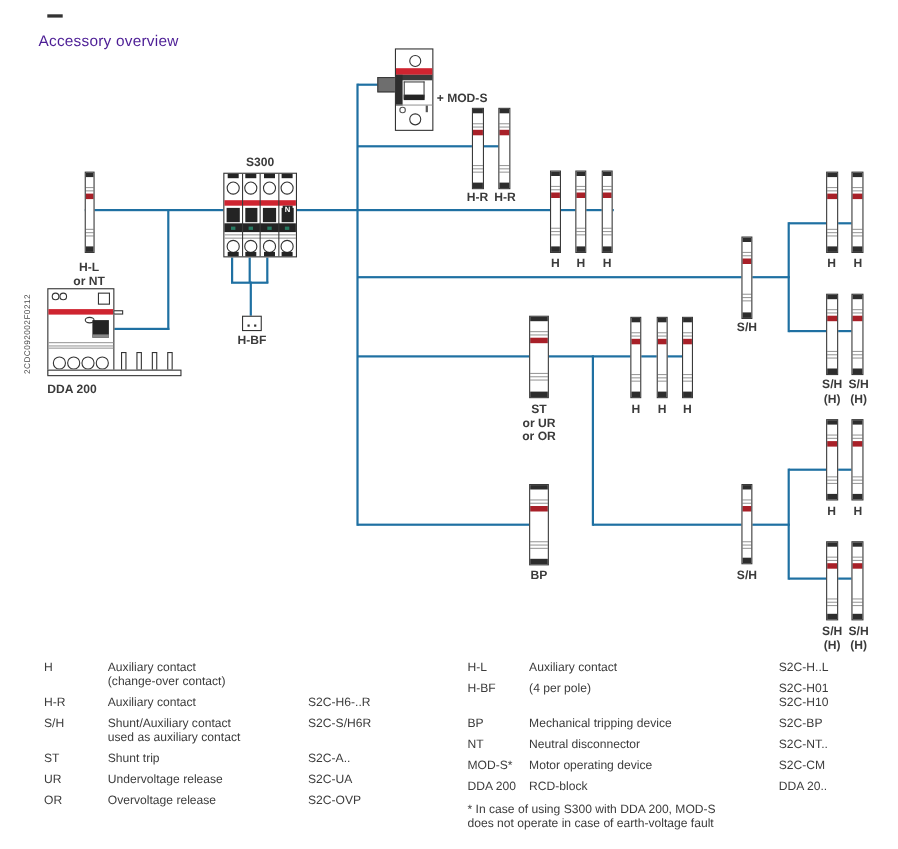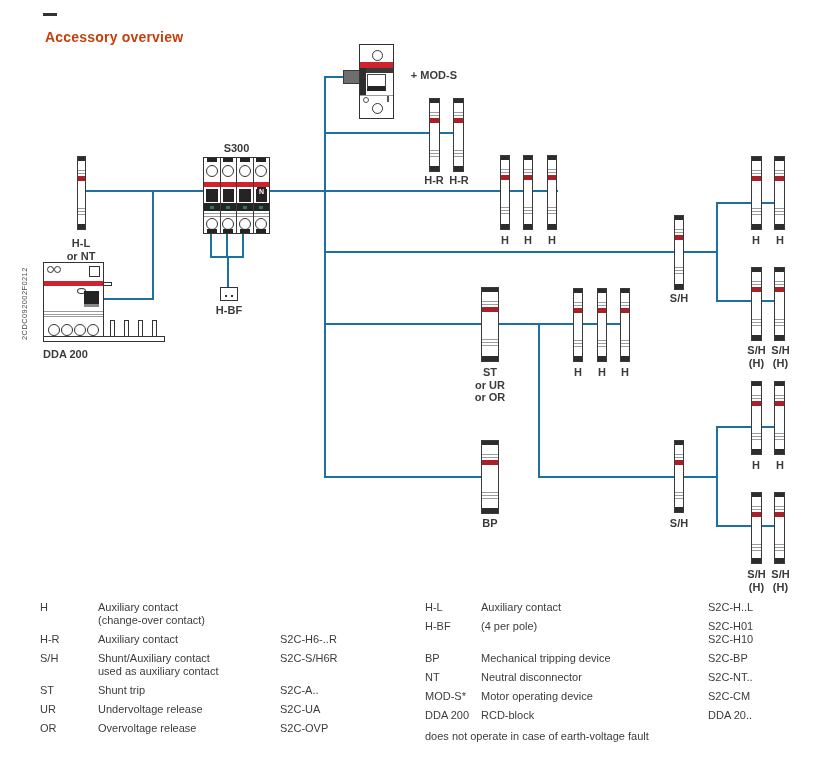--- a/index.html
+++ b/index.html
@@ -2,21 +2,21 @@
 <html><head>
 <meta charset="utf-8">
 <style>
   html,body{margin:0;padding:0;background:#fff;}
   .canvas{
     position:relative;width:816px;height:772px;background:#fff;overflow:hidden;
     font-family:"Liberation Sans",sans-serif;color:#3b3b3b;
   }
   
   .dash{position:absolute;left:43px;top:13px;width:14px;height:3px;background:#333;}
-  .title{position:absolute;left:45px;top:29px;font-size:14px;letter-spacing:.2px;color:#c2410c;font-weight:bold;}
+  .title{position:absolute;left:35px;top:29px;font-size:14px;letter-spacing:.2px;color:#4c1d95;}
   .watermark{
     position:absolute;left:20px;top:260px;height:80px;
     writing-mode:vertical-rl;transform:rotate(180deg);
     font-size:7.5px;letter-spacing:.4px;color:#4a4a4a;
   }
   
   .hl,.vl{position:absolute;background:#1f70a2;}
   .hl{height:2px;}
   .vl{width:2px;}
   
@@ -200,21 +200,21 @@
     <i class="mc1"></i>
       <i class="mred"></i>
     <i class="mhatch"></i>
       <i class="mleft"></i>
       <i class="mwin"></i>
     <i class="mrow"></i>
       <i class="mco"></i>
       <i class="mtick"></i>
       <i class="mc2"></i>
   </div>
-  <div class="dlabel" style="left:397px;top:69px;width:60px;text-align:right">+ MOD-S</div>
+  <div class="dlabel" style="left:397px;top:84px;width:60px;text-align:left">+ MOD-S</div>
 
   <div class="strip" style="left:429px;top:98px;width:11px;height:74px"></div>
   <div class="strip" style="left:453px;top:98px;width:11px;height:74px"></div>
   <div class="dlabel" style="left:414px;top:174px;width:40px">H-R</div>
   <div class="dlabel" style="left:439px;top:174px;width:40px">H-R</div>
 
   <div class="strip" style="left:500px;top:155px;width:10px;height:75px"></div>
   <div class="strip" style="left:523px;top:155px;width:10px;height:75px"></div>
   <div class="strip" style="left:547px;top:155px;width:10px;height:75px"></div>
   <div class="dlabel" style="left:485px;top:234px;width:40px">H</div>
@@ -344,17 +344,18 @@
       <div>MOD-S*</div>
       <div>Motor operating device</div>
       <div>S2C-CM</div>
     </div>
     <div class="lrow">
       <div>DDA 200</div>
       <div>RCD-block</div>
       <div>DDA 20..</div>
     </div>
     <div class="footnote">
+      <div>* In case of using S300 with DDA 200, MOD-S</div>
       <div>does not operate in case of earth-voltage fault</div>
     </div>
   </div>
 
 </div>
 
 </body></html>

